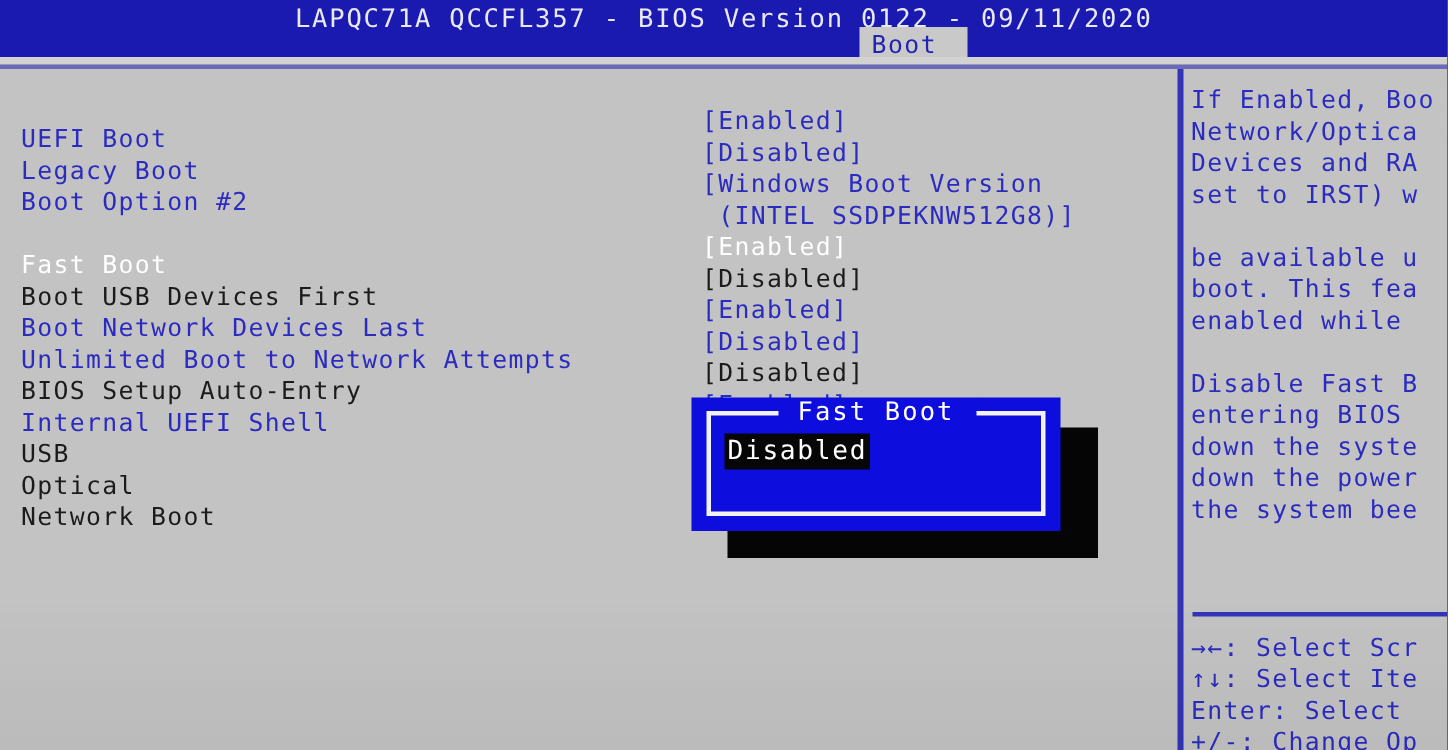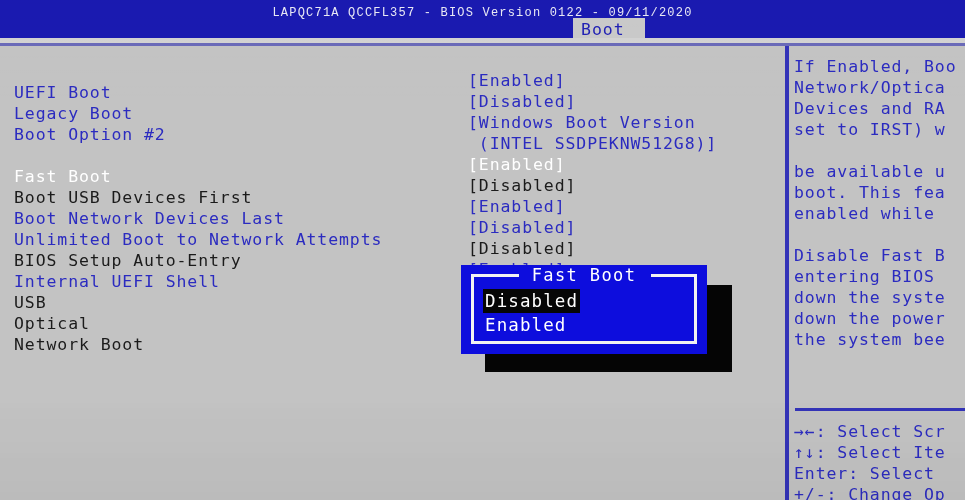--- a/index.html
+++ b/index.html
@@ -26,24 +26,23 @@
     width: 965px; height: 38px;
     background: #1a1ab0;
   }
   #bios-title {
     position: absolute;
     left: 0; top: 0;
     width: 965px;
     text-align: center;
     line-height: 26px;
     color: #e9e9f4;
-    font-size: 12px;
+    font-size: 17px;
     letter-spacing: 1.2px;
     white-space: pre;
-    font-family: Liberation Mono, monospace;
   }
   #tab-strip {
     position: absolute;
     left: 573px; top: 18px;
     height: 24px;
   }
   #tab-boot {
     display: inline-block;
     background: #c9c9c9;
     color: #2222b4;
@@ -307,20 +306,19 @@
       <div class="legend-line" style="top: 70px;">+/-: Change Op</div>
     </div>
 
   <div id="dialog-shadow"></div>
   <div id="dialog">
     <div id="dialog-frame"></div>
     <div id="dialog-title-bg"></div>
     <div id="dialog-title">Fast Boot</div>
     <div id="dialog-options">
         <div class="dlg-option selected">Disabled</div>
-        <div class="dlg-option">Enabled</div>
       </div>
   </div>
 
   <div id="watermark">https://blog.csdn.net/qq_44808431</div>
 
   <div id="grain"></div>
 </div>
 
 </body></html>

